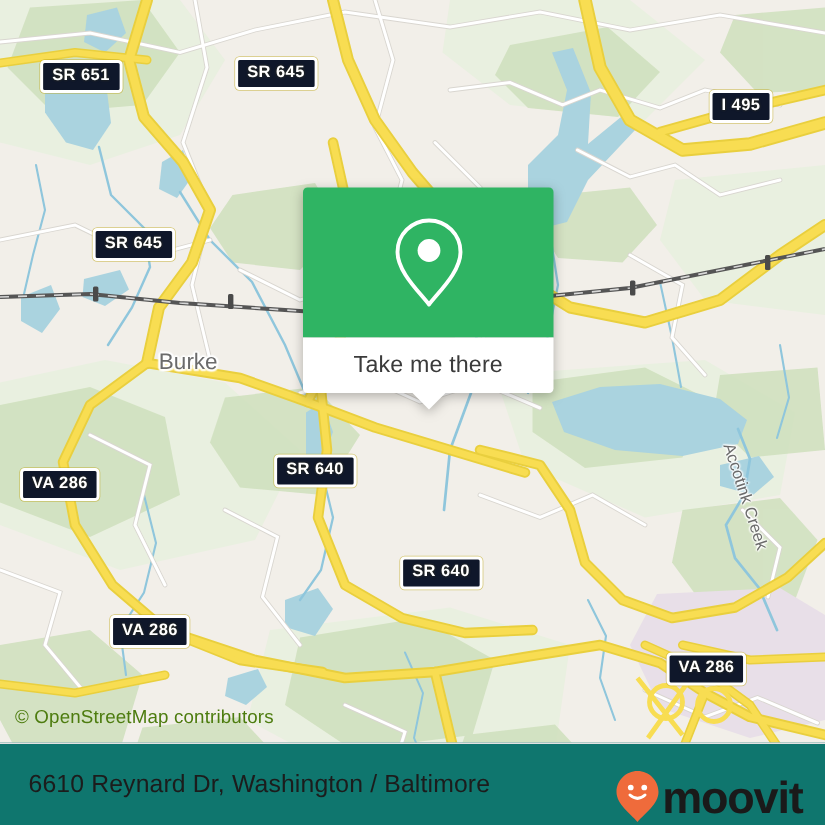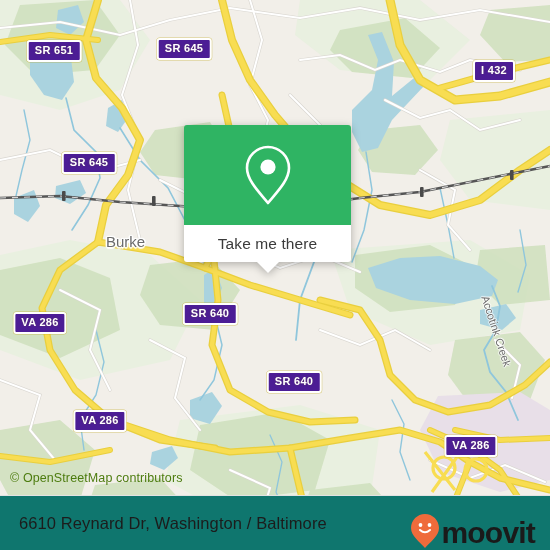--- a/index.html
+++ b/index.html
@@ -19,21 +19,21 @@
   #map-canvas {
     position: absolute;
     left: 0; top: 0;
     width: 550px; height: 550px;
   }
   #map-svg { display: block; }
 
   
   .shield {
     position: absolute;
-    background: #4c1d95;
+    background: #0f172a;
     border: 2px solid #ffffff;
     border-radius: 3px;
     color: #ffffff;
     font-weight: bold;
     font-size: 11px;
     letter-spacing: 0.3px;
     line-height: 1;
     padding: 3px 6px 4px 6px;
     white-space: nowrap;
     text-shadow: 0 0 2px rgba(120,100,0,.35);
@@ -66,21 +66,21 @@
     transform-origin: 0 50%;
     text-shadow:
       -1px 0 1px #fff, 1px 0 1px #fff,
       0 -1px 1px #fff, 0 1px 1px #fff;
     pointer-events: none;
   }
 
   
   #popup {
     position: absolute;
-    left: 184px;
+    left: 202px;
     top: 125px;
     width: 167px;
     filter: drop-shadow(0 2px 4px rgba(0,0,0,0.28));
   }
   #popup-body {
     background: #2fb463;
     border-radius: 3px 3px 0 0;
     height: 100px;
     display: flex;
     align-items: center;
@@ -343,21 +343,21 @@
             <rect x="510" y="170" width="3.6" height="10" rx="1"></rect>
           </g>
         </g>
 
       </g>
     </svg>
   </div>
 
   <div class="shield" style="left:54px;  top:51px;">SR 651</div>
   <div class="shield" style="left:184px; top:49px;">SR 645</div>
-  <div class="shield" style="left:494px; top:71px;">I 432</div>
+  <div class="shield" style="left:494px; top:71px;">I 495</div>
   <div class="shield" style="left:89px;  top:163px;">SR 645</div>
   <div class="shield" style="left:210px; top:314px;">SR 640</div>
   <div class="shield" style="left:40px;  top:323px;">VA 286</div>
   <div class="shield" style="left:294px; top:382px;">SR 640</div>
   <div class="shield" style="left:100px; top:421px;">VA 286</div>
   <div class="shield" style="left:471px; top:446px;">VA 286</div>
 
   <div class="place-label" style="left:104px; top:242px;padding-left:43px;">Burke</div>
 
   <div class="water-label" style="left:485px; top:290px; transform: rotate(72deg);">Accotink Creek</div>

